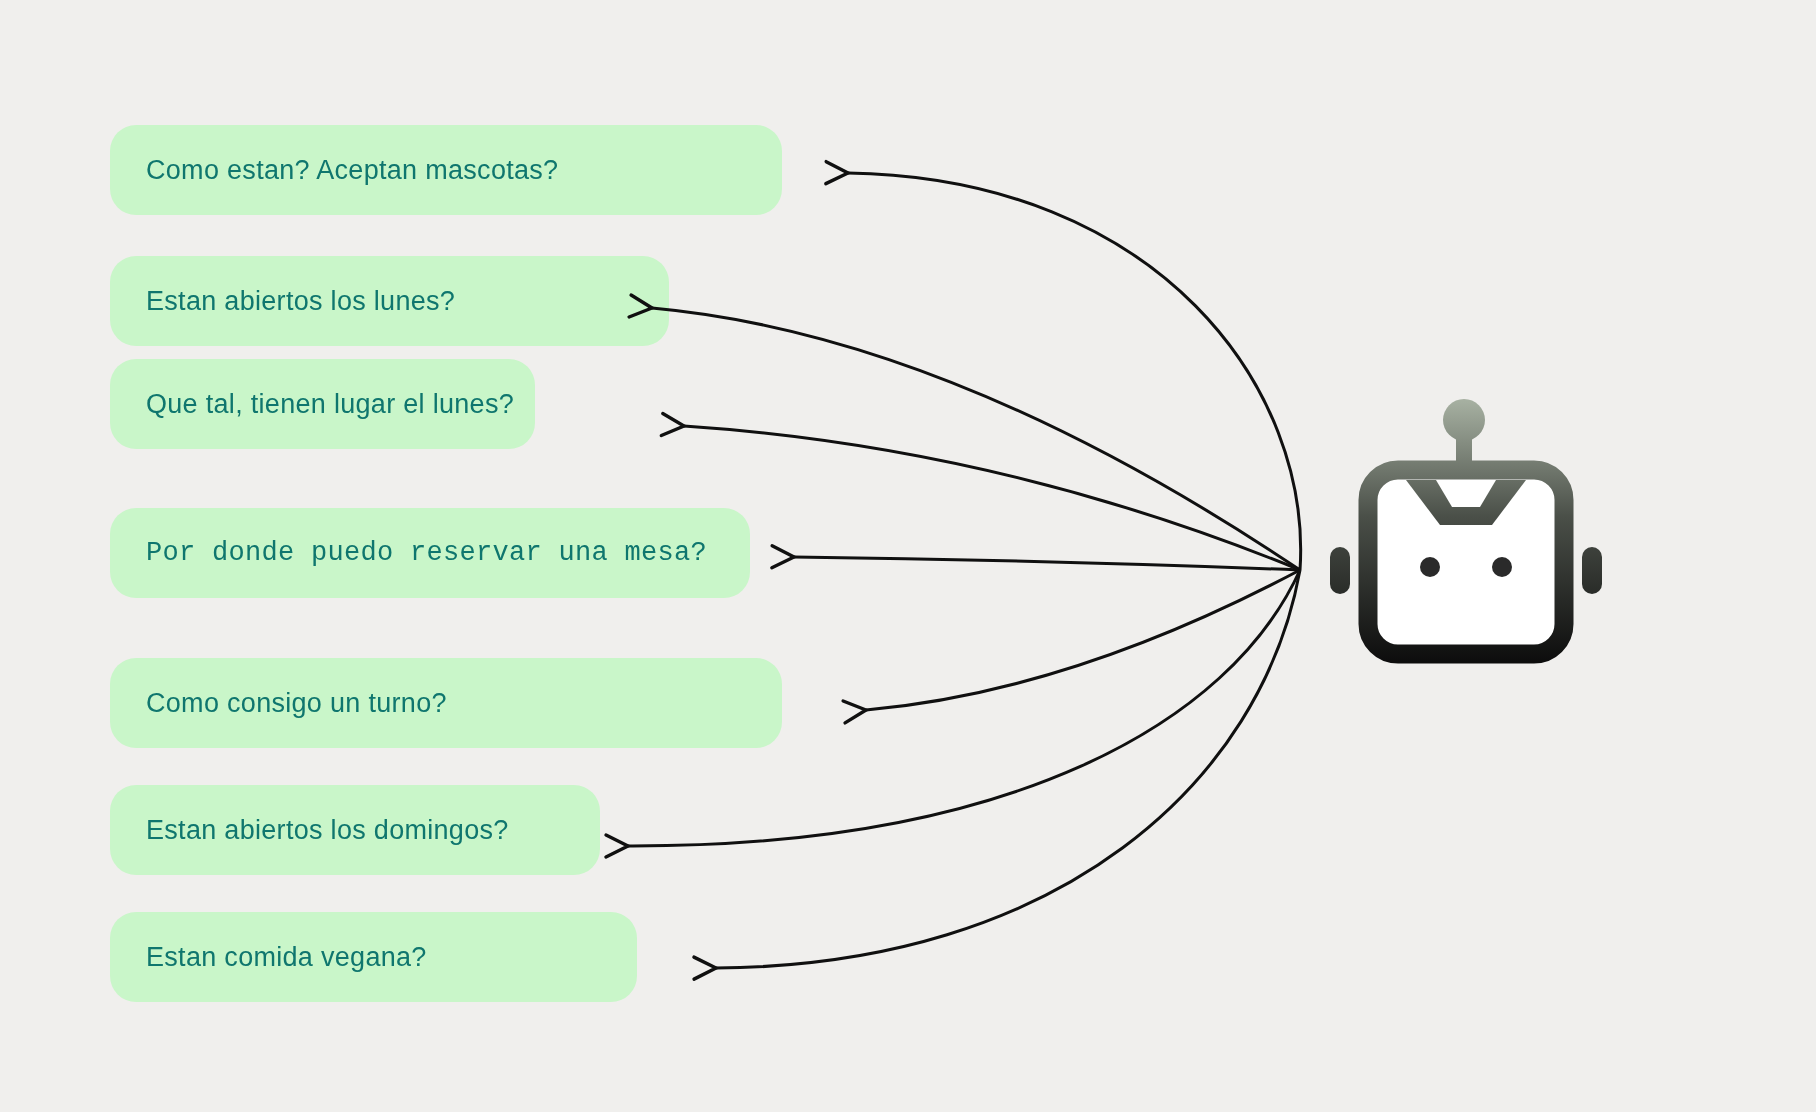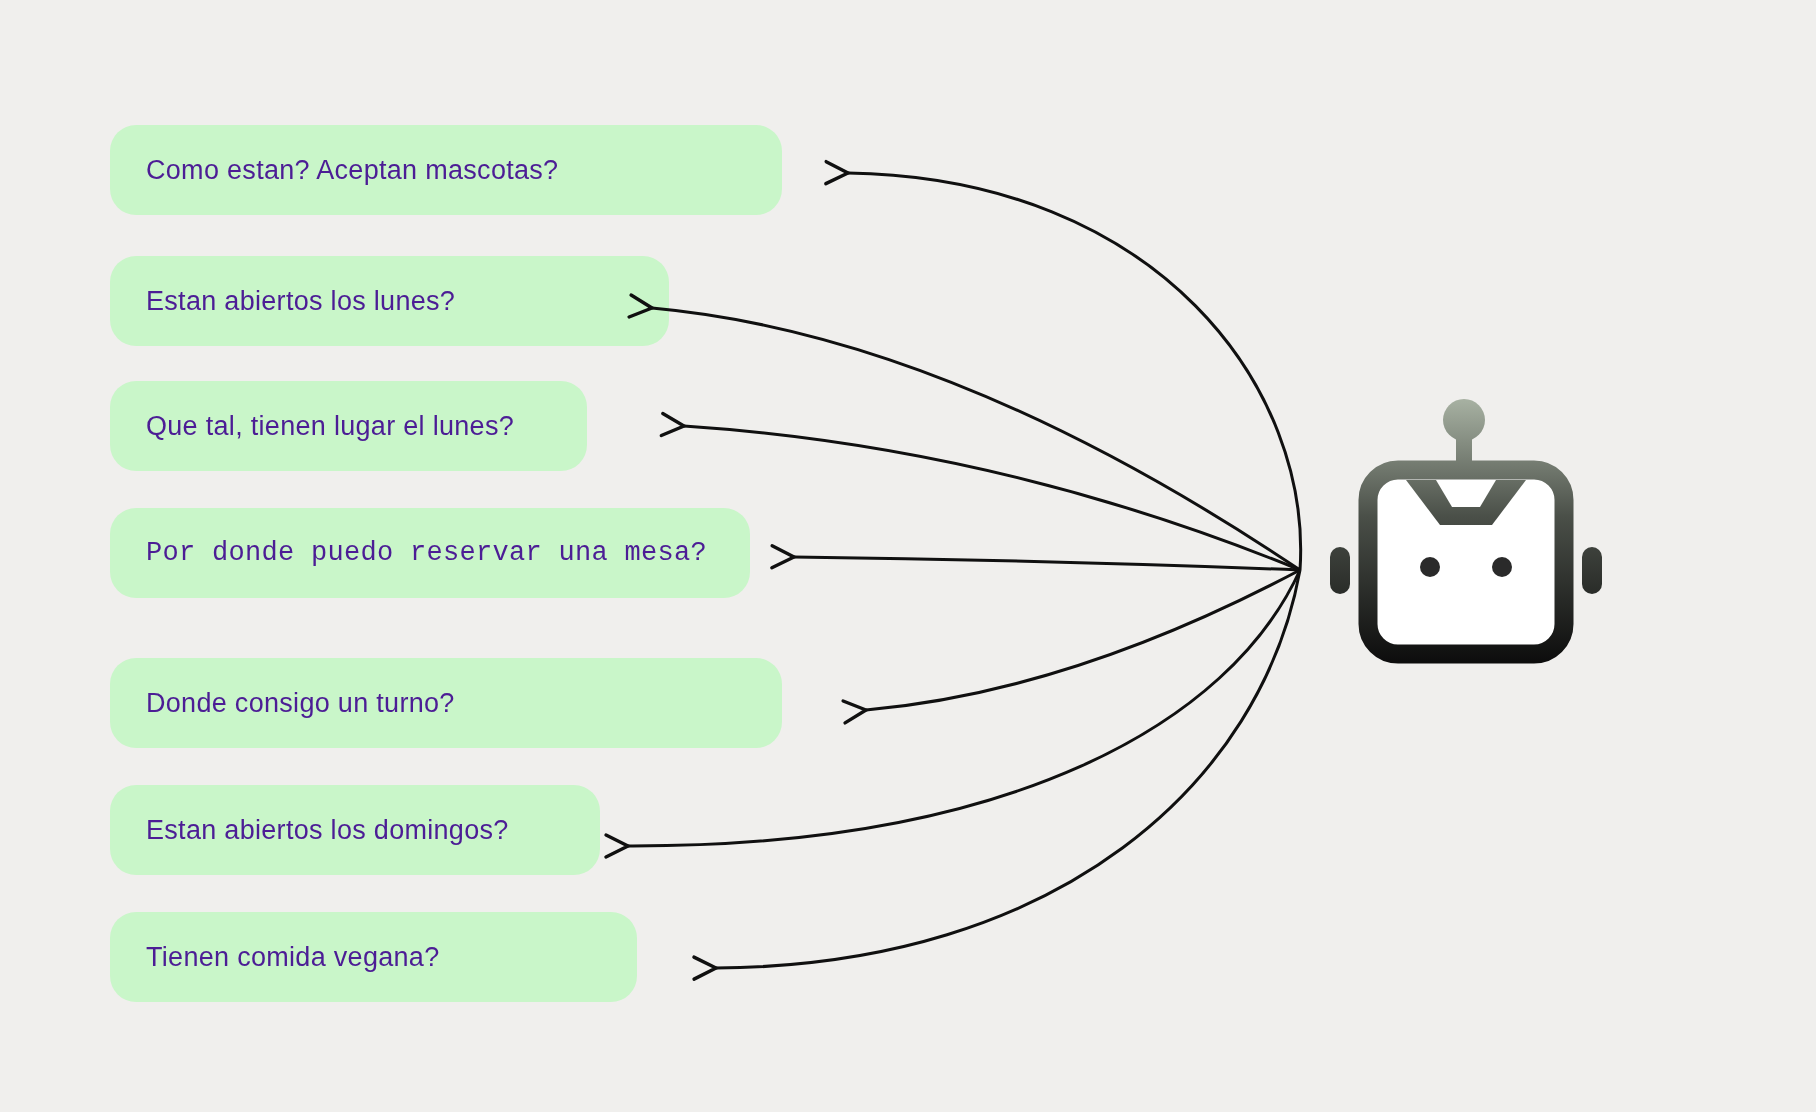--- a/index.html
+++ b/index.html
@@ -22,27 +22,27 @@
     left: 110px;
     height: 90px;
     background: #c9f6c9;
     border-radius: 26px;
     display: flex;
     align-items: center;
     padding: 0 36px;
     box-sizing: border-box;
     font-size: 27px;
     font-weight: 500;
-    color: #4c1d95;
+    color: #0f766e;
     letter-spacing: 0.3px;
     white-space: nowrap;
   }
   .bubble:nth-of-type(1) { top: 125px; width: 672px; }
   .bubble:nth-of-type(2) { top: 256px; width: 559px; }
-  .bubble:nth-of-type(3) { top: 381px; width: 477px; }
+  .bubble:nth-of-type(3) { top: 359px; width: 425px; }
   .bubble:nth-of-type(4) { top: 508px; width: 640px; font-family: Liberation Mono, monospace; }
   .bubble:nth-of-type(5) { top: 658px; width: 672px; }
   .bubble:nth-of-type(6) { top: 785px; width: 490px; }
   .bubble:nth-of-type(7) { top: 912px; width: 527px; }
   .overlay {
     position: absolute;
     inset: 0;
     width: 1816px;
     height: 1112px;
   }
@@ -58,27 +58,27 @@
   <div class="bubble">
     <span>Estan abiertos los lunes?</span>
   </div>
   <div class="bubble">
     <span>Que tal, tienen lugar el lunes?</span>
   </div>
   <div class="bubble">
     <span>Por donde puedo reservar una mesa?</span>
   </div>
   <div class="bubble">
-    <span>Donde consigo un turno?</span>
+    <span>Como consigo un turno?</span>
   </div>
   <div class="bubble">
     <span>Estan abiertos los domingos?</span>
   </div>
   <div class="bubble">
-    <span>Tienen comida vegana?</span>
+    <span>Estan comida vegana?</span>
   </div>
 
   <svg class="overlay" viewBox="0 0 1816 1112" aria-hidden="true">
     <defs>
       <marker id="arrowhead" markerWidth="34" markerHeight="34" refX="6" refY="17" orient="auto" markerUnits="userSpaceOnUse">
         <path d="M28 6 L6 17 L28 28" fill="none" stroke="#101010" stroke-width="3.4" stroke-linecap="round"></path>
       </marker>
       <linearGradient id="botGrad" gradientUnits="userSpaceOnUse" x1="1464" y1="398" x2="1464" y2="662">
         <stop offset="0" stop-color="#a8b2a3"></stop>
         <stop offset="0.45" stop-color="#4a4f48"></stop>

